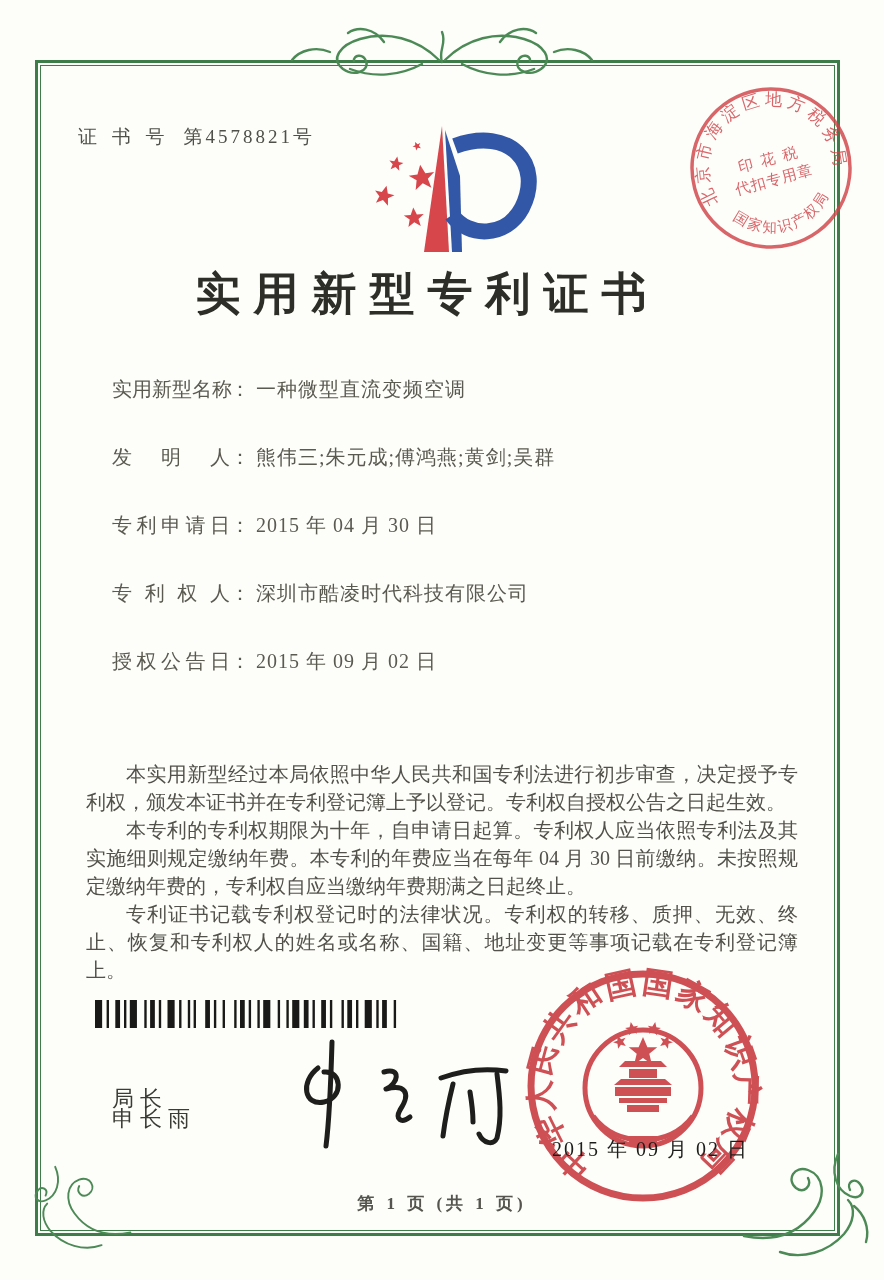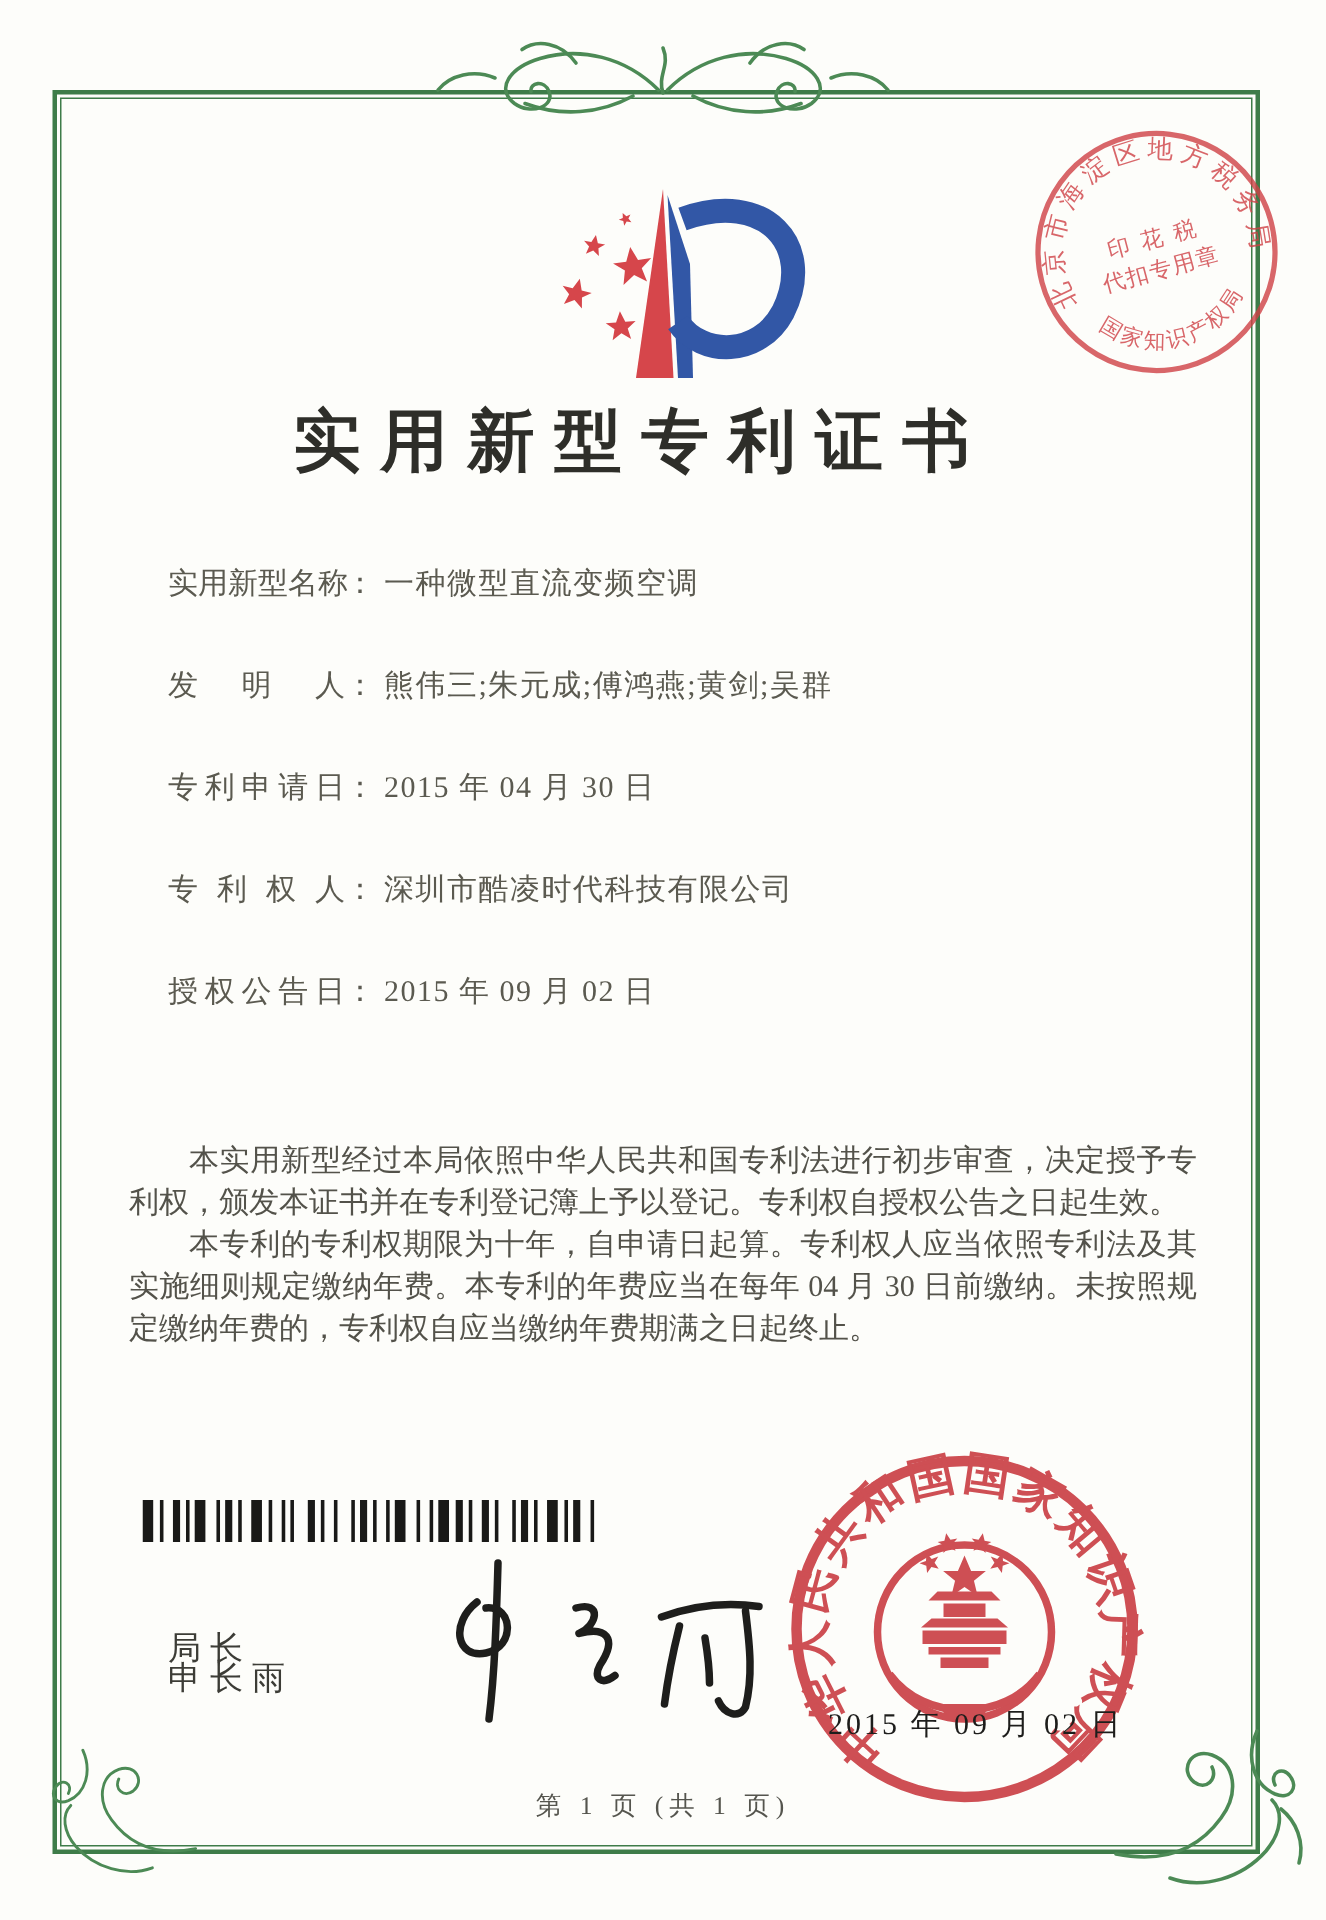--- a/index.html
+++ b/index.html
@@ -37,21 +37,21 @@
   
   .barcode{position:absolute;left:95px;top:1000px;}
   .sig-role{position:absolute;left:112px;top:1084px;font-size:22px;letter-spacing:6px;color:#3c3c36;}
   .sig-name{position:absolute;left:112px;top:1104px;font-size:22px;letter-spacing:6px;color:#3c3c36;}
   .sig-hand{position:absolute;left:248px;top:1032px;}
   .sig-hand path{fill:none;stroke:#1e1e1c;stroke-width:5;stroke-linecap:round;stroke-linejoin:round;}
   .seal-main{position:absolute;left:523px;top:966px;opacity:.88;}
   .seal-date{position:absolute;left:552px;top:1136px;font-size:20px;letter-spacing:2px;color:#1d1d1b;z-index:5;}
   .seal-tax{position:absolute;left:683px;top:80px;transform:rotate(-15deg);opacity:.8;z-index:4;}
   .footer{position:absolute;left:0;top:1192px;width:884px;text-align:center;
-          font-size:17px;letter-spacing:4px;color:#55554e;}
+          font-size:17px;letter-spacing:4px;color:#55554e;font-weight:bold;}
   .red-t{fill:var(--seal-red);font-weight:bold;}
 </style>
 </head>
 <body>
 
 <svg width="0" height="0" style="position:absolute">
   <defs>
     <path id="star" d="M0,-10 L2.94,-3.09 L9.51,-3.09 L4.2,1.18 L5.88,8.09 L0,4 L-5.88,8.09 L-4.2,1.18 L-9.51,-3.09 L-2.94,-3.09 Z"></path>
   </defs>
 </svg>
@@ -83,20 +83,23 @@
     <path d="M96 6 C88 24 94 42 108 48 C118 52 124 44 118 36 C113 29 104 34 108 42"></path>
     <path d="M38 104 C60 112 86 104 102 86 C112 74 114 60 106 52"></path>
     <path d="M112 58 C122 66 128 80 124 94"></path>
   </svg>
   <svg class="orn orn-bl" width="104" height="104" viewBox="0 0 130 130">
     <path d="M2 88 C32 94 56 86 72 64 C84 48 82 28 66 22 C52 17 44 32 54 40 C62 46 70 38 66 30"></path>
     <path d="M96 6 C88 24 94 42 108 48 C118 52 124 44 118 36 C113 29 104 34 108 42"></path>
     <path d="M38 104 C60 112 86 104 102 86 C112 74 114 60 106 52"></path>
   </svg>
 
+  <div class="cert-no">
+    <span>证 书 号</span><span class="num">第4578821号</span>
+  </div>
 
   <svg class="logo" width="210" height="140" viewBox="0 0 210 140">
     <g fill="#d6464b">
       <use href="#star" transform="translate(79,30) scale(0.45) rotate(-25)"></use>
       <use href="#star" transform="translate(58,48) scale(0.75) rotate(10)"></use>
       <use href="#star" transform="translate(84,62) scale(1.35) rotate(-8)"></use>
       <use href="#star" transform="translate(46,80) scale(1.05) rotate(14)"></use>
       <use href="#star" transform="translate(76,102) scale(1.05) rotate(-4)"></use>
     </g>
     <path d="M86 136 L104 10 L111 136 Z" fill="#d6464b"></path>
@@ -120,20 +123,21 @@
       <span class="flab">专利权人</span><span class="fcolon">：</span><span class="fval">深圳市酷凌时代科技有限公司</span>
     </div>
     <div class="frow">
       <span class="flab">授权公告日</span><span class="fcolon">：</span><span class="fval">2015 年 09 月 02 日</span>
     </div>
   </div>
 
   <div class="paras">
     <p>本实用新型经过本局依照中华人民共和国专利法进行初步审查，决定授予专利权，颁发本证书并在专利登记簿上予以登记。专利权自授权公告之日起生效。</p>
     <p>本专利的专利权期限为十年，自申请日起算。专利权人应当依照专利法及其实施细则规定缴纳年费。本专利的年费应当在每年 04 月 30 日前缴纳。未按照规定缴纳年费的，专利权自应当缴纳年费期满之日起终止。</p>
+    <p>专利证书记载专利权登记时的法律状况。专利权的转移、质押、无效、终止、恢复和专利权人的姓名或名称、国籍、地址变更等事项记载在专利登记簿上。</p>
   </div>
 
   <svg class="barcode" width="312" height="28" viewBox="0 0 312 28" id="barcode-svg">
       <rect x="0" y="0" width="7.133999999999999" height="28" fill="#191917"></rect>
       <rect x="11.6" y="0" width="2.3779999999999997" height="28" fill="#191917"></rect>
       <rect x="20.3" y="0" width="4.755999999999999" height="28" fill="#191917"></rect>
       <rect x="29" y="0" width="2.3779999999999997" height="28" fill="#191917"></rect>
       <rect x="34.8" y="0" width="7.133999999999999" height="28" fill="#191917"></rect>
       <rect x="49.3" y="0" width="2.3779999999999997" height="28" fill="#191917"></rect>
       <rect x="55.099999999999994" y="0" width="4.755999999999999" height="28" fill="#191917"></rect>

